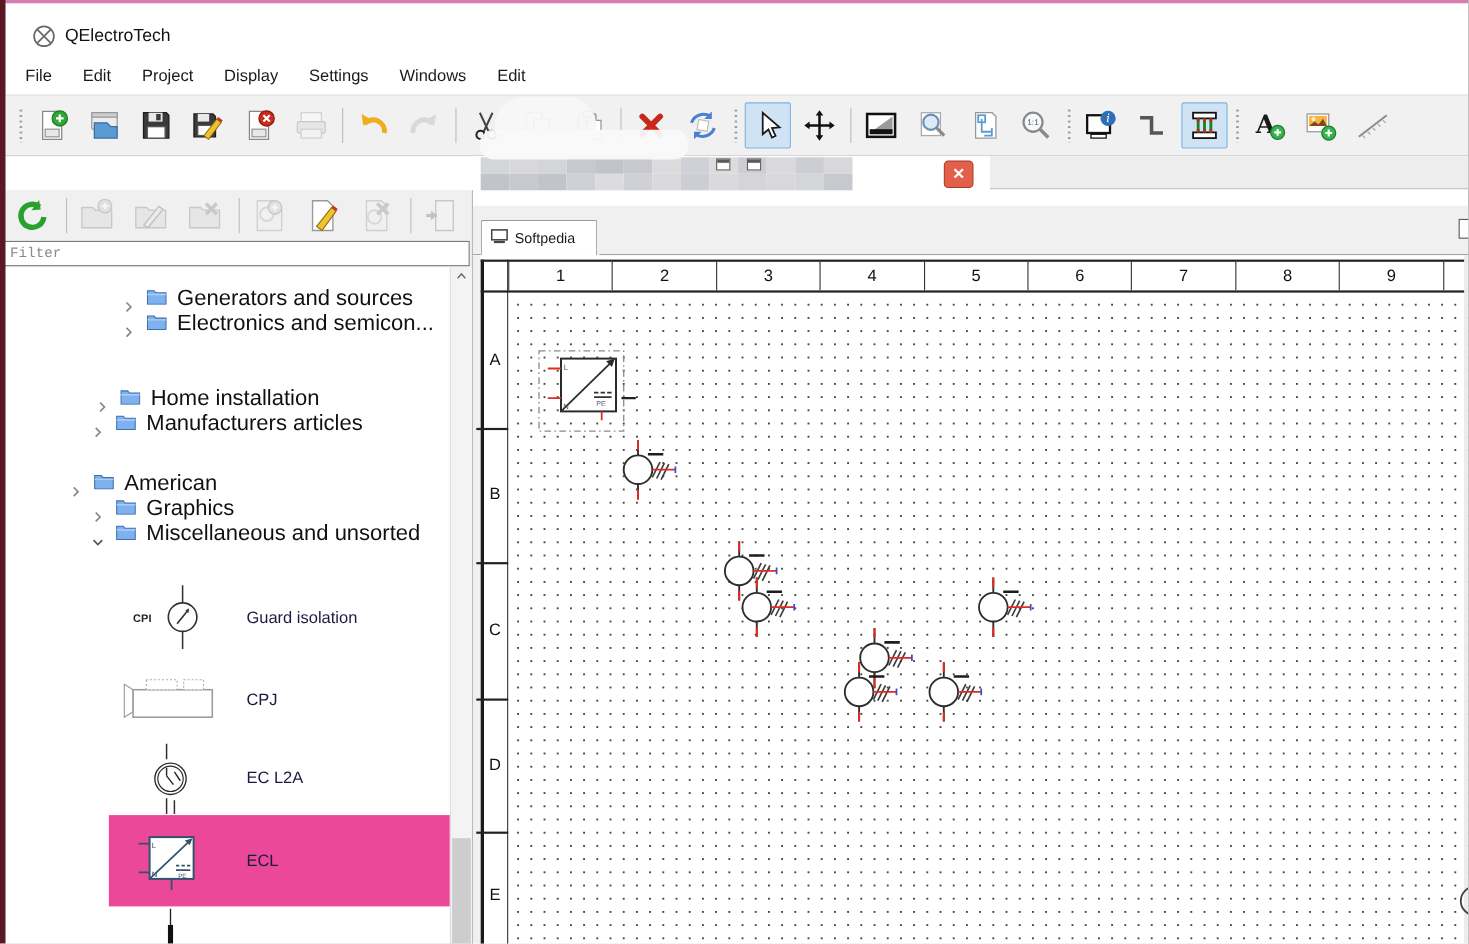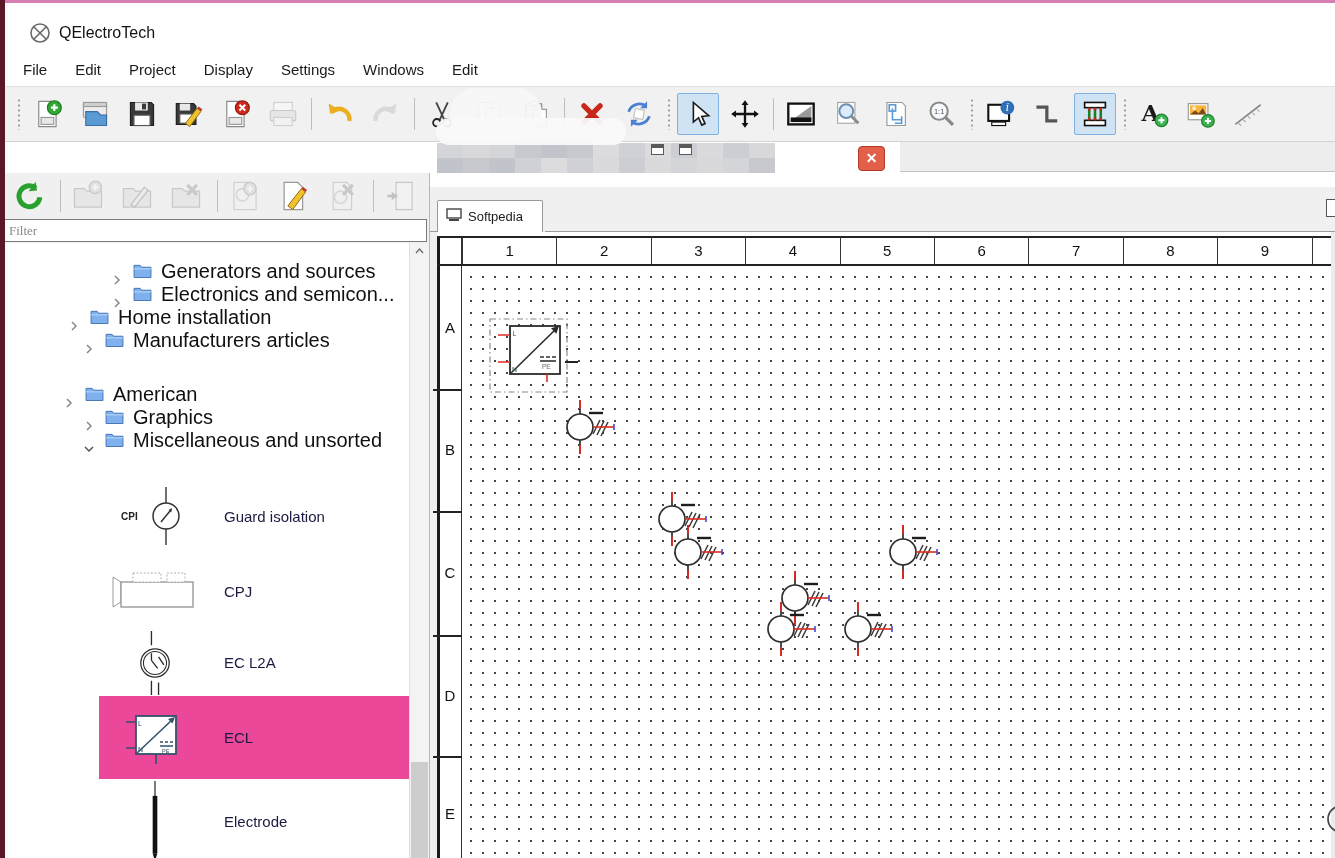--- a/index.html
+++ b/index.html
@@ -40,21 +40,21 @@
   .winglyph{position:absolute;top:2px;width:13px;height:11px;border:1.5px solid #5a5a5a;background:#fdfdfd;z-index:5;}
   .winglyph:before{content:"";display:block;height:2.5px;background:#5a5a5a;}
   .close-red{position:absolute;left:428px;top:4px;width:27px;height:25px;border:1.5px solid #b03a2a;border-radius:4px;
              background:#e2604a;color:#fff;font-size:14px;font-weight:bold;text-align:center;line-height:22px;}
 
   .left-panel{position:absolute;left:0;top:173px;width:430px;height:685px;background:#f0f0f0;border-right:1px solid #b8b8b8;}
   .panel-toolbar{position:absolute;left:5px;top:0;width:424px;height:45px;display:flex;align-items:center;padding-left:4px;}
   .panel-toolbar .tbtn{width:44px;height:42px;margin-right:7px;}
   .panel-toolbar .tbtn svg{width:32px;height:32px;}
   .filter{position:absolute;left:2px;top:46px;width:425px;height:23px;border:1px solid #7a7a7a;background:#fff;
-          font-size:13px;padding:2px 6px;font-family:Liberation Serif, serif;color:#222;}
+          font-size:13px;padding:2px 6px;font-family:Liberation Mono, monospace;color:#222;}
   .filter::placeholder{color:#8a8a8a;}
   .tree{position:absolute;left:1px;top:70px;width:408px;height:615px;background:#fff;overflow:hidden;padding-top:17px;}
   .f-row{height:23px;display:flex;align-items:center;font-size:20px;color:#101010;}
   .f-row .chev{flex:none;width:10px;height:10px;margin-right:11px;}
   .f-row .fold{flex:none;margin-right:9px;}
   .el-row{margin-left:98px;width:310px;display:flex;align-items:center;gap:13px;}
   .el-row .icobox{flex:none;width:112px;display:flex;justify-content:center;align-items:center;}
   .el-row .el-label{font-size:15px;color:#1a1a40;}
   .el-row.selected{background:#ec4899;}
   .tree-scroll{position:absolute;left:409px;top:70px;width:20px;height:615px;background:#f3f3f3;border-left:1px solid #dedede;}
@@ -453,21 +453,21 @@
         <div class="f-row" style="padding-left: 111px;">
           <span class="chev"><svg width="10" height="10" viewBox="0 0 10 10">
               <path d="M3 1l4 4-4 4" fill="none" stroke="#888" stroke-width="1.5"></path>
             </svg></span>
           <span class="fold"><svg width="19" height="15" viewBox="0 0 20 16">
               <path d="M1 2.5h6.5l1.5 2H19v11H1z" fill="#7fb1ef" stroke="#3d6fb0"></path>
               <path d="M1 6.2h18" stroke="#aecff5" stroke-width="1.4"></path>
             </svg></span>
           <span>Electronics and semicon...</span>
         </div>
-        <div class="f-row" style="padding-left: 68px;">
+        <div class="f-row" style="padding-left: 87px; margin-top: 45px;">
           <span class="chev"><svg width="10" height="10" viewBox="0 0 10 10">
               <path d="M3 1l4 4-4 4" fill="none" stroke="#888" stroke-width="1.5"></path>
             </svg></span>
           <span class="fold"><svg width="19" height="15" viewBox="0 0 20 16">
               <path d="M1 2.5h6.5l1.5 2H19v11H1z" fill="#7fb1ef" stroke="#3d6fb0"></path>
               <path d="M1 6.2h18" stroke="#aecff5" stroke-width="1.4"></path>
             </svg></span>
           <span>Home installation</span>
         </div>
         <div class="f-row" style="padding-left: 83px;">

